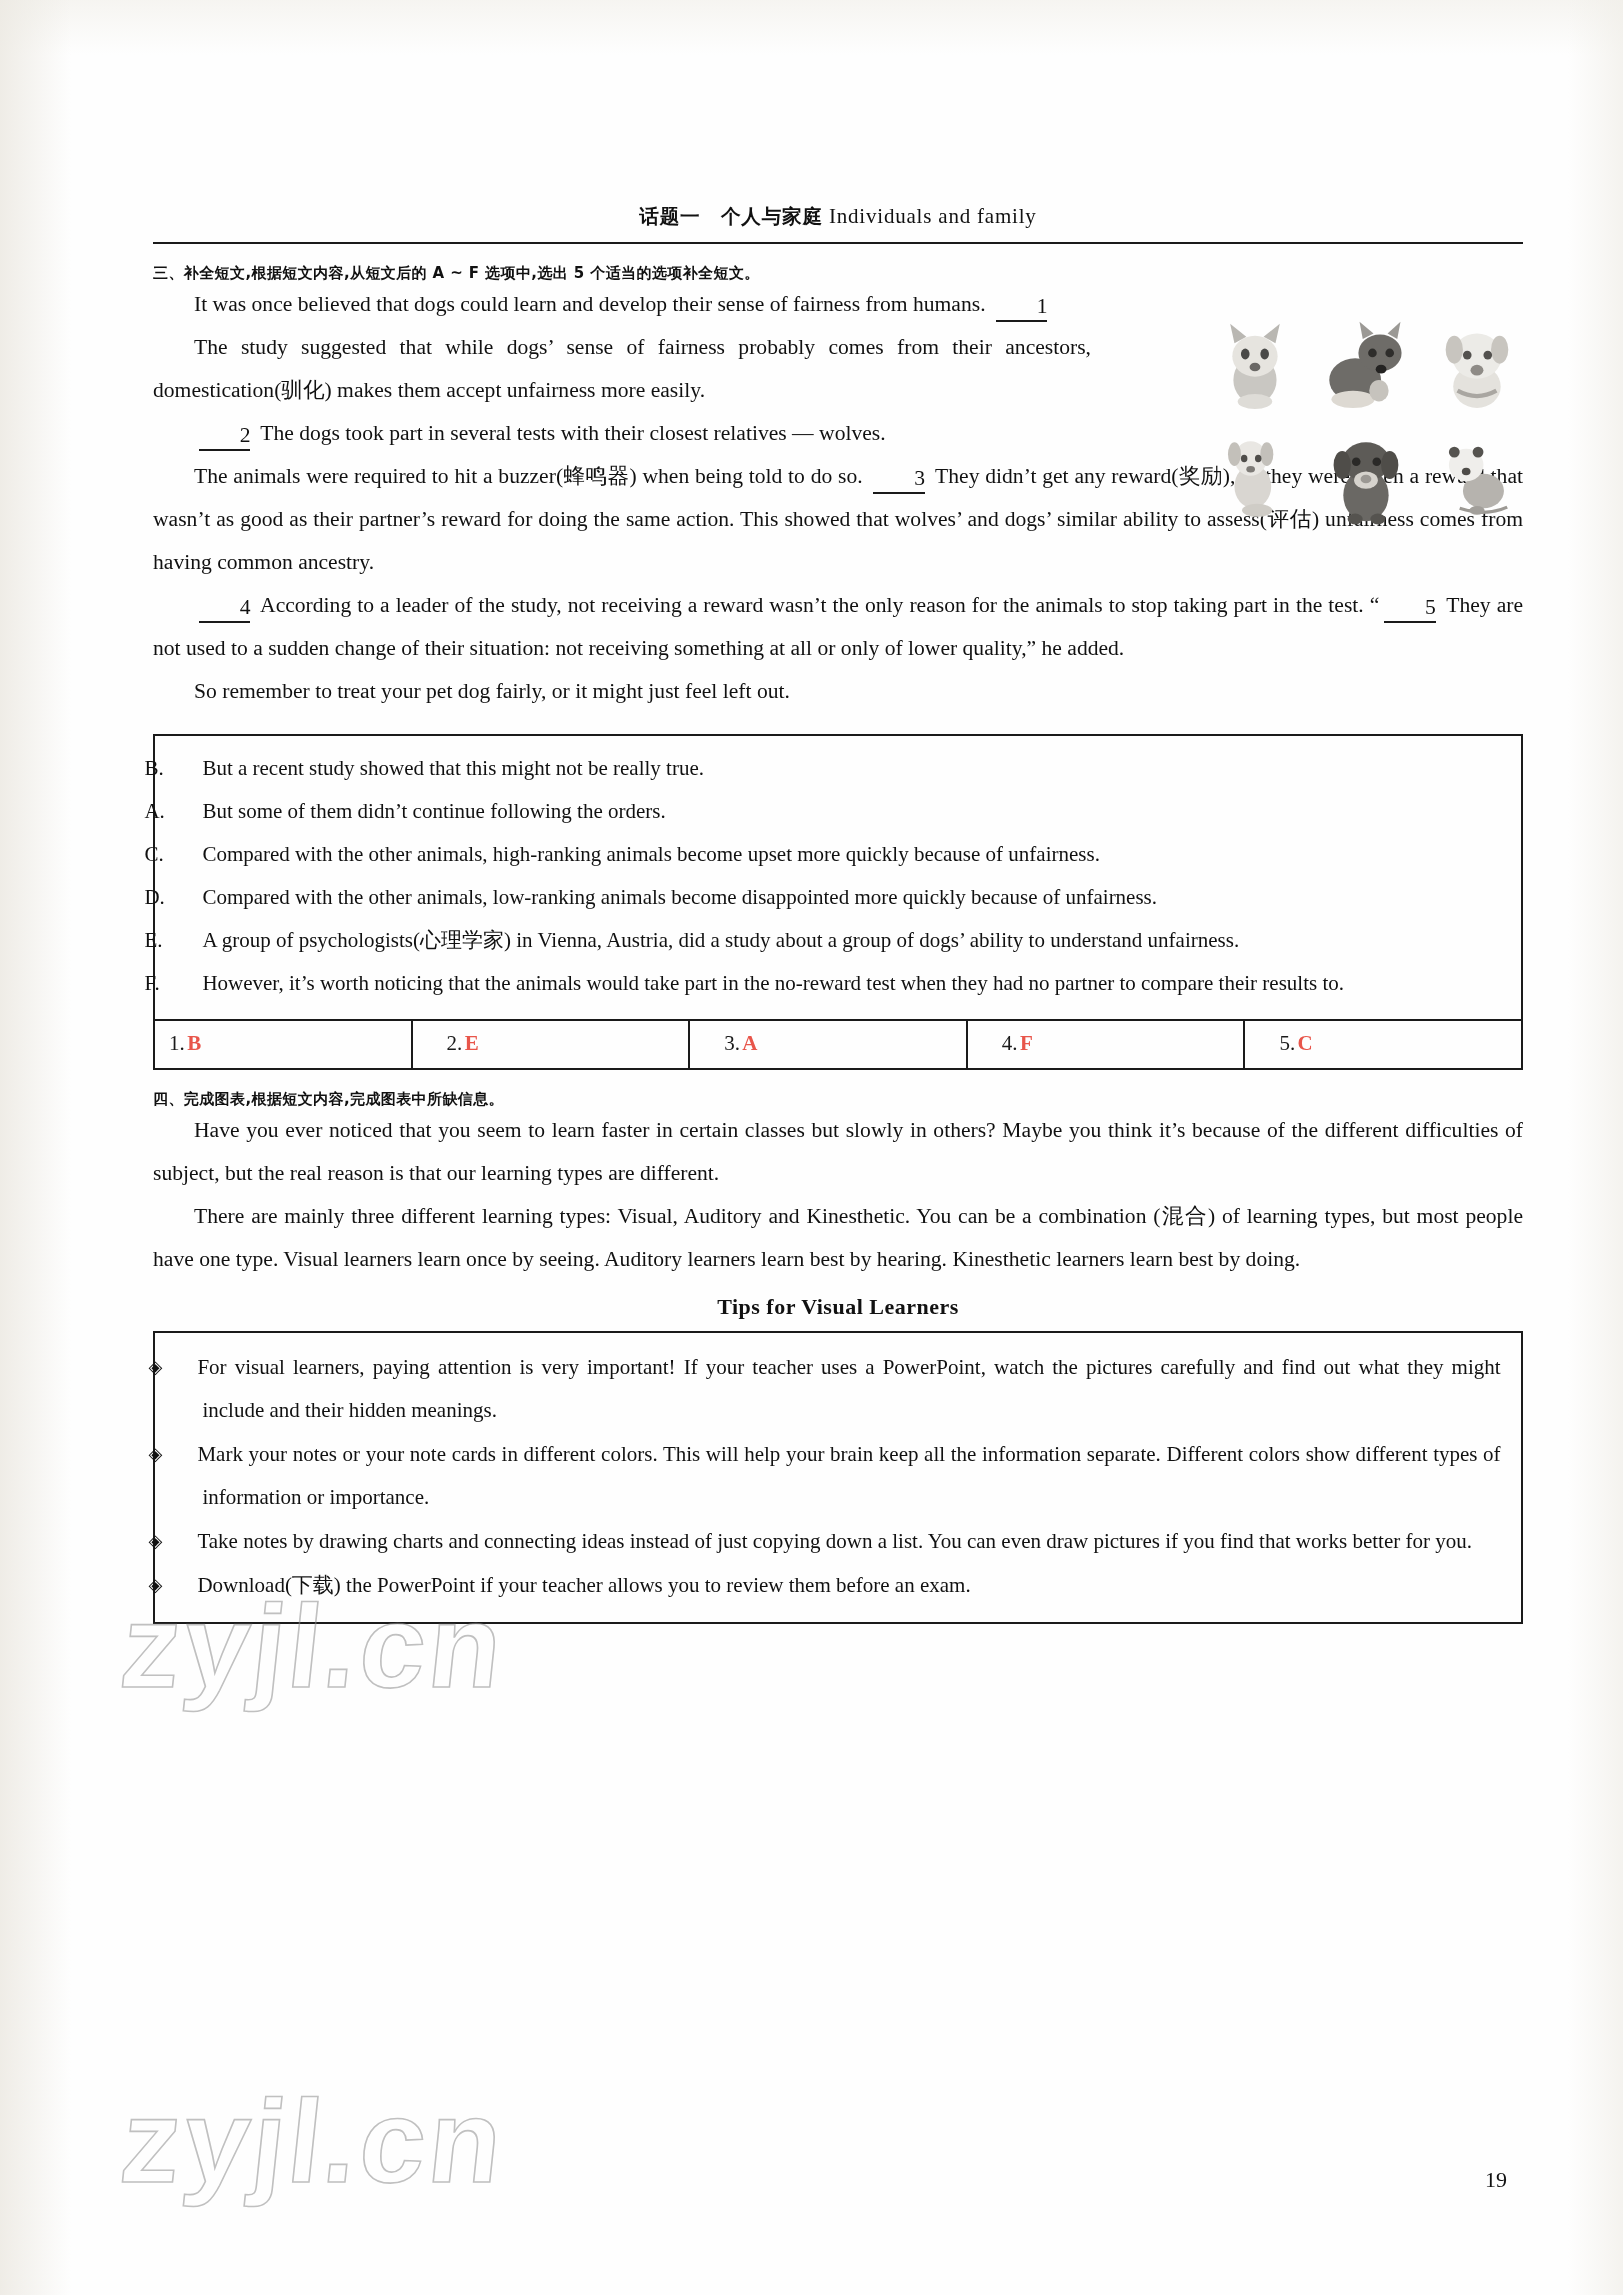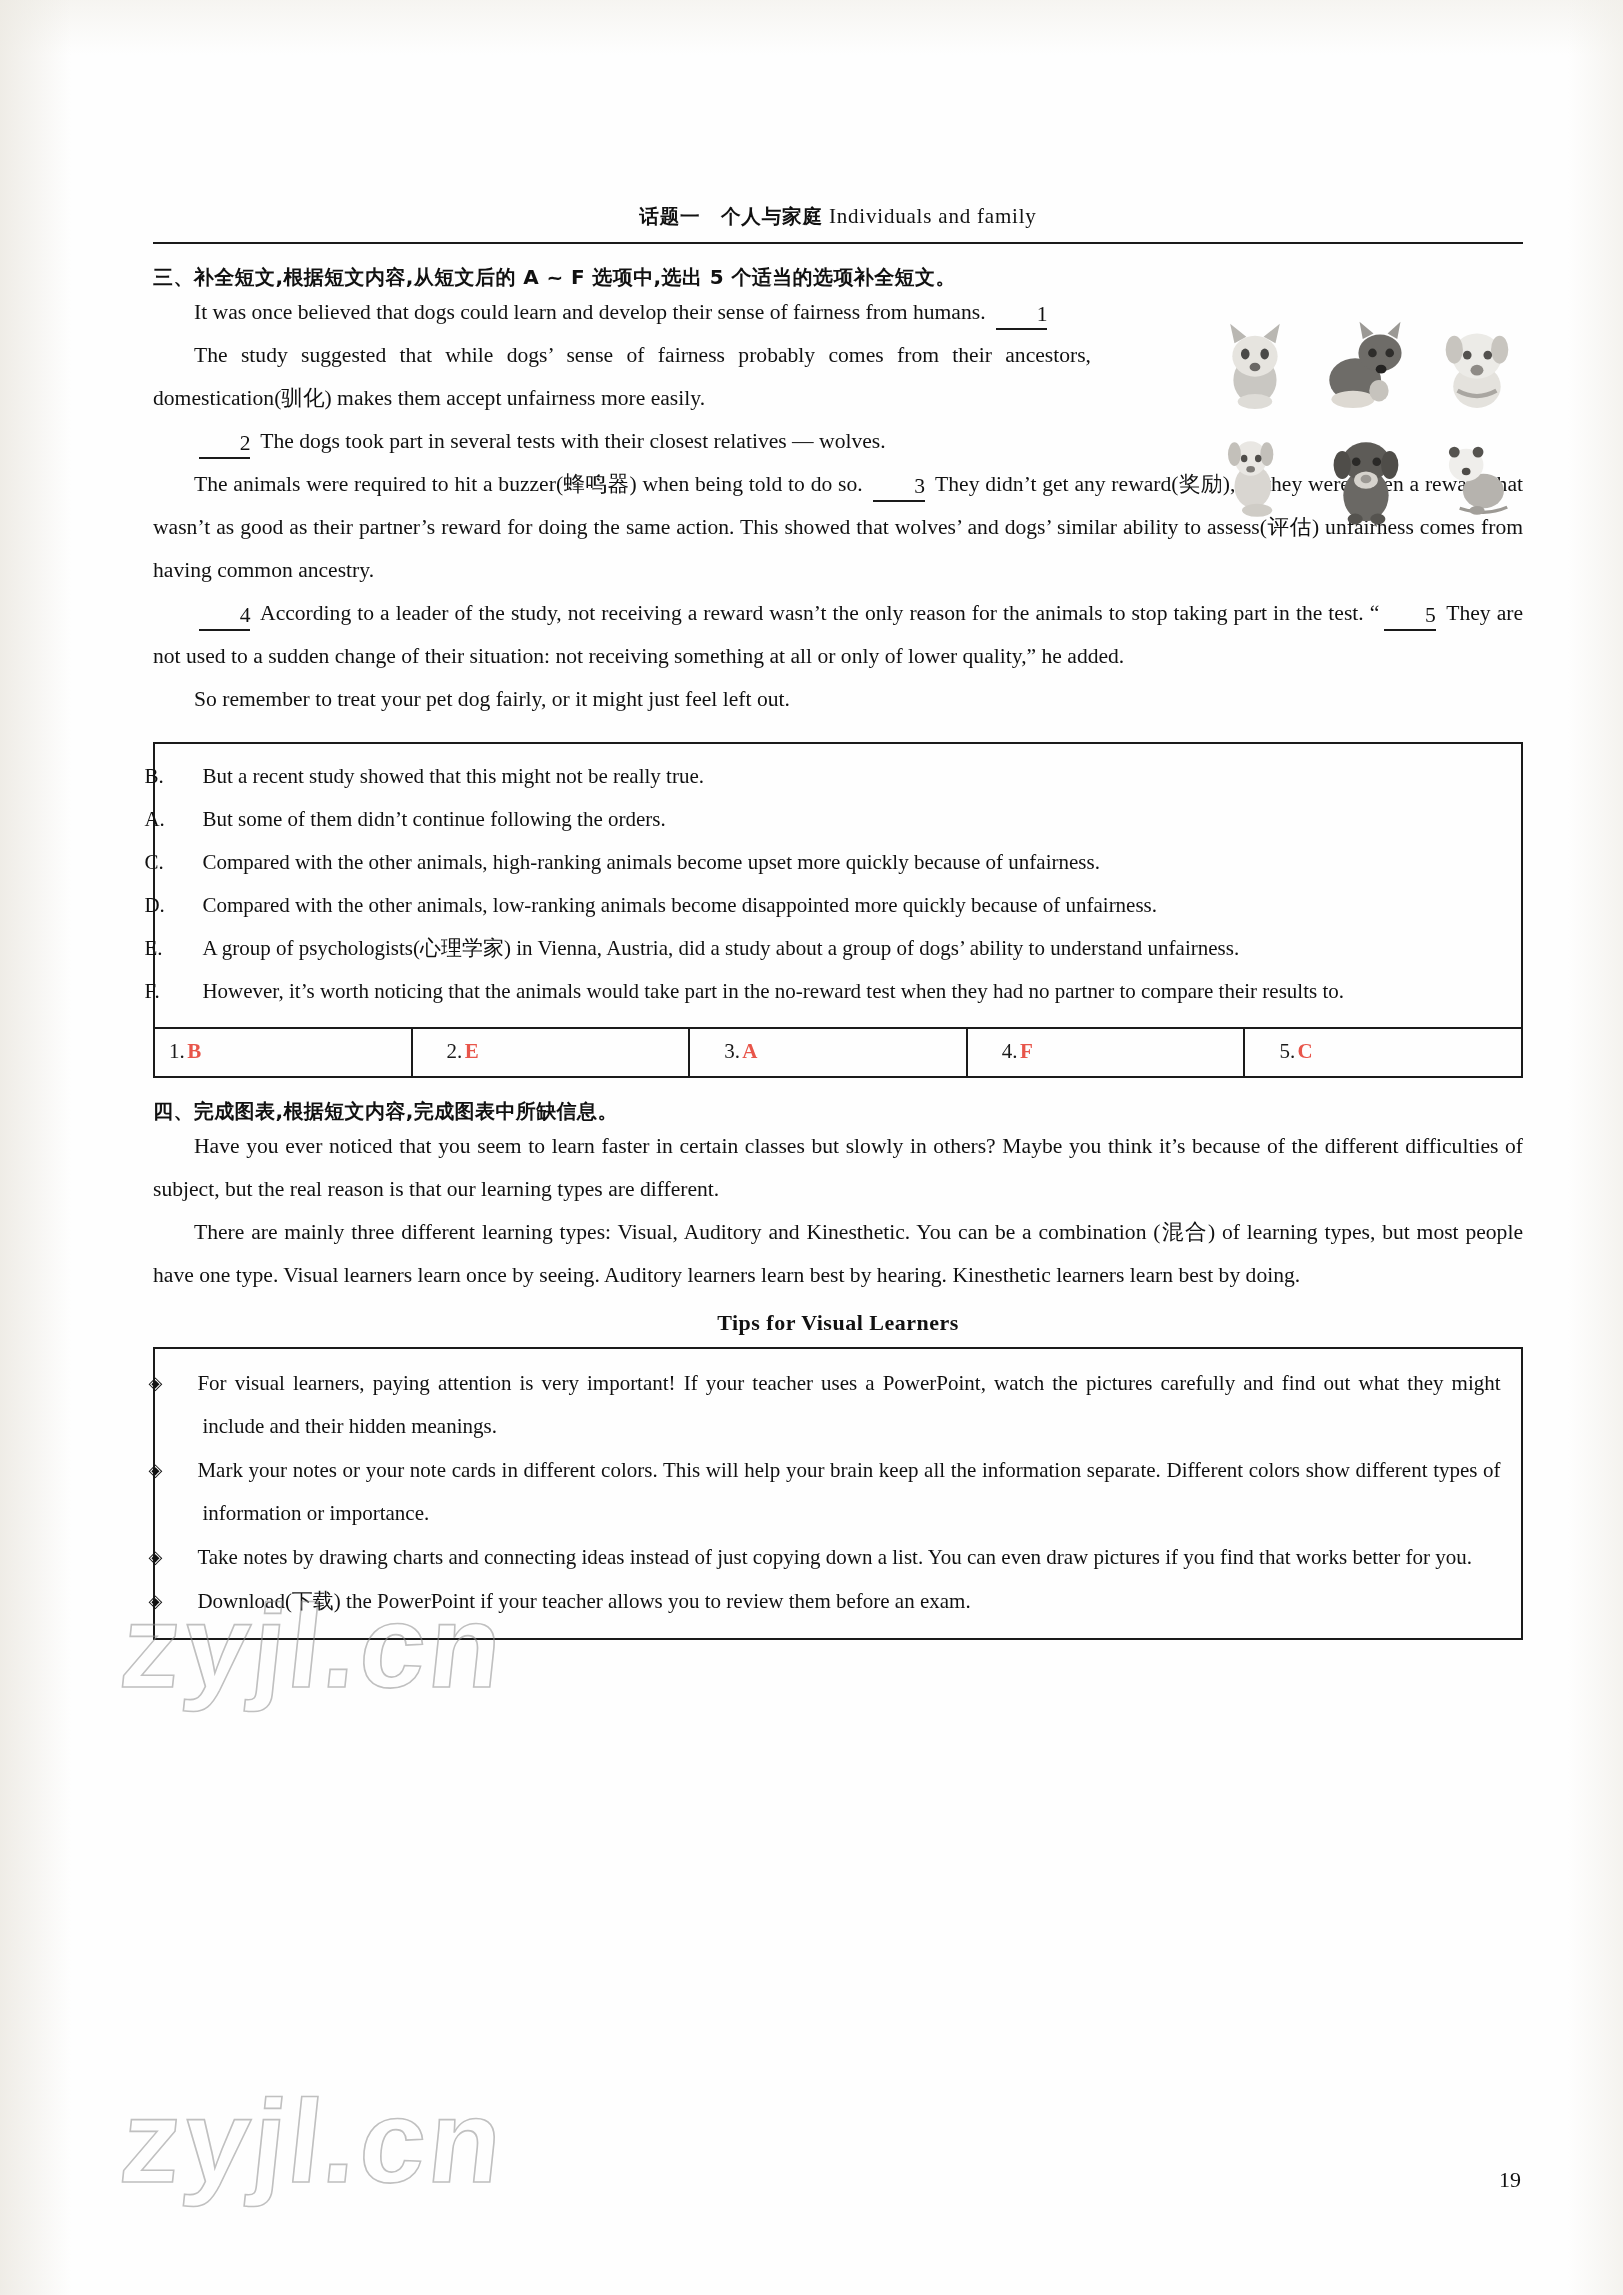--- a/index.html
+++ b/index.html
@@ -43,21 +43,21 @@
   .rule {
     border-top:2.4px solid #1a1a1a;
     margin-top:7.9px;
     width:100%;
   }
 
   
   .sec-head {
     font-family:"DejaVu Sans", sans-serif;
     font-weight:700;
-    font-size:20px;
+    font-size:15px;
     letter-spacing:0.4px;
     margin-top:20.4px;
   }
 
   
   p.body {
     font-size:21.6px;
     line-height:43px;
     text-align:justify;
     text-justify:inter-word;
@@ -147,21 +147,21 @@
     display:inline-block;
     width:22px;
     font-family:"DejaVu Sans", sans-serif;
     font-size:18px;
     vertical-align:0.8px;
   }
 
   
   .pagenum {
     position:absolute;
-    right:2px; top:2167px;
+    right:16px; top:2167px;
     font-size:22px;
   }
 
   
   .wm {
     position:absolute;
     font-family:"Liberation Sans", sans-serif;
     font-weight:700;
     color:transparent;
     -webkit-text-stroke:1.6px rgba(140,140,140,0.55);

